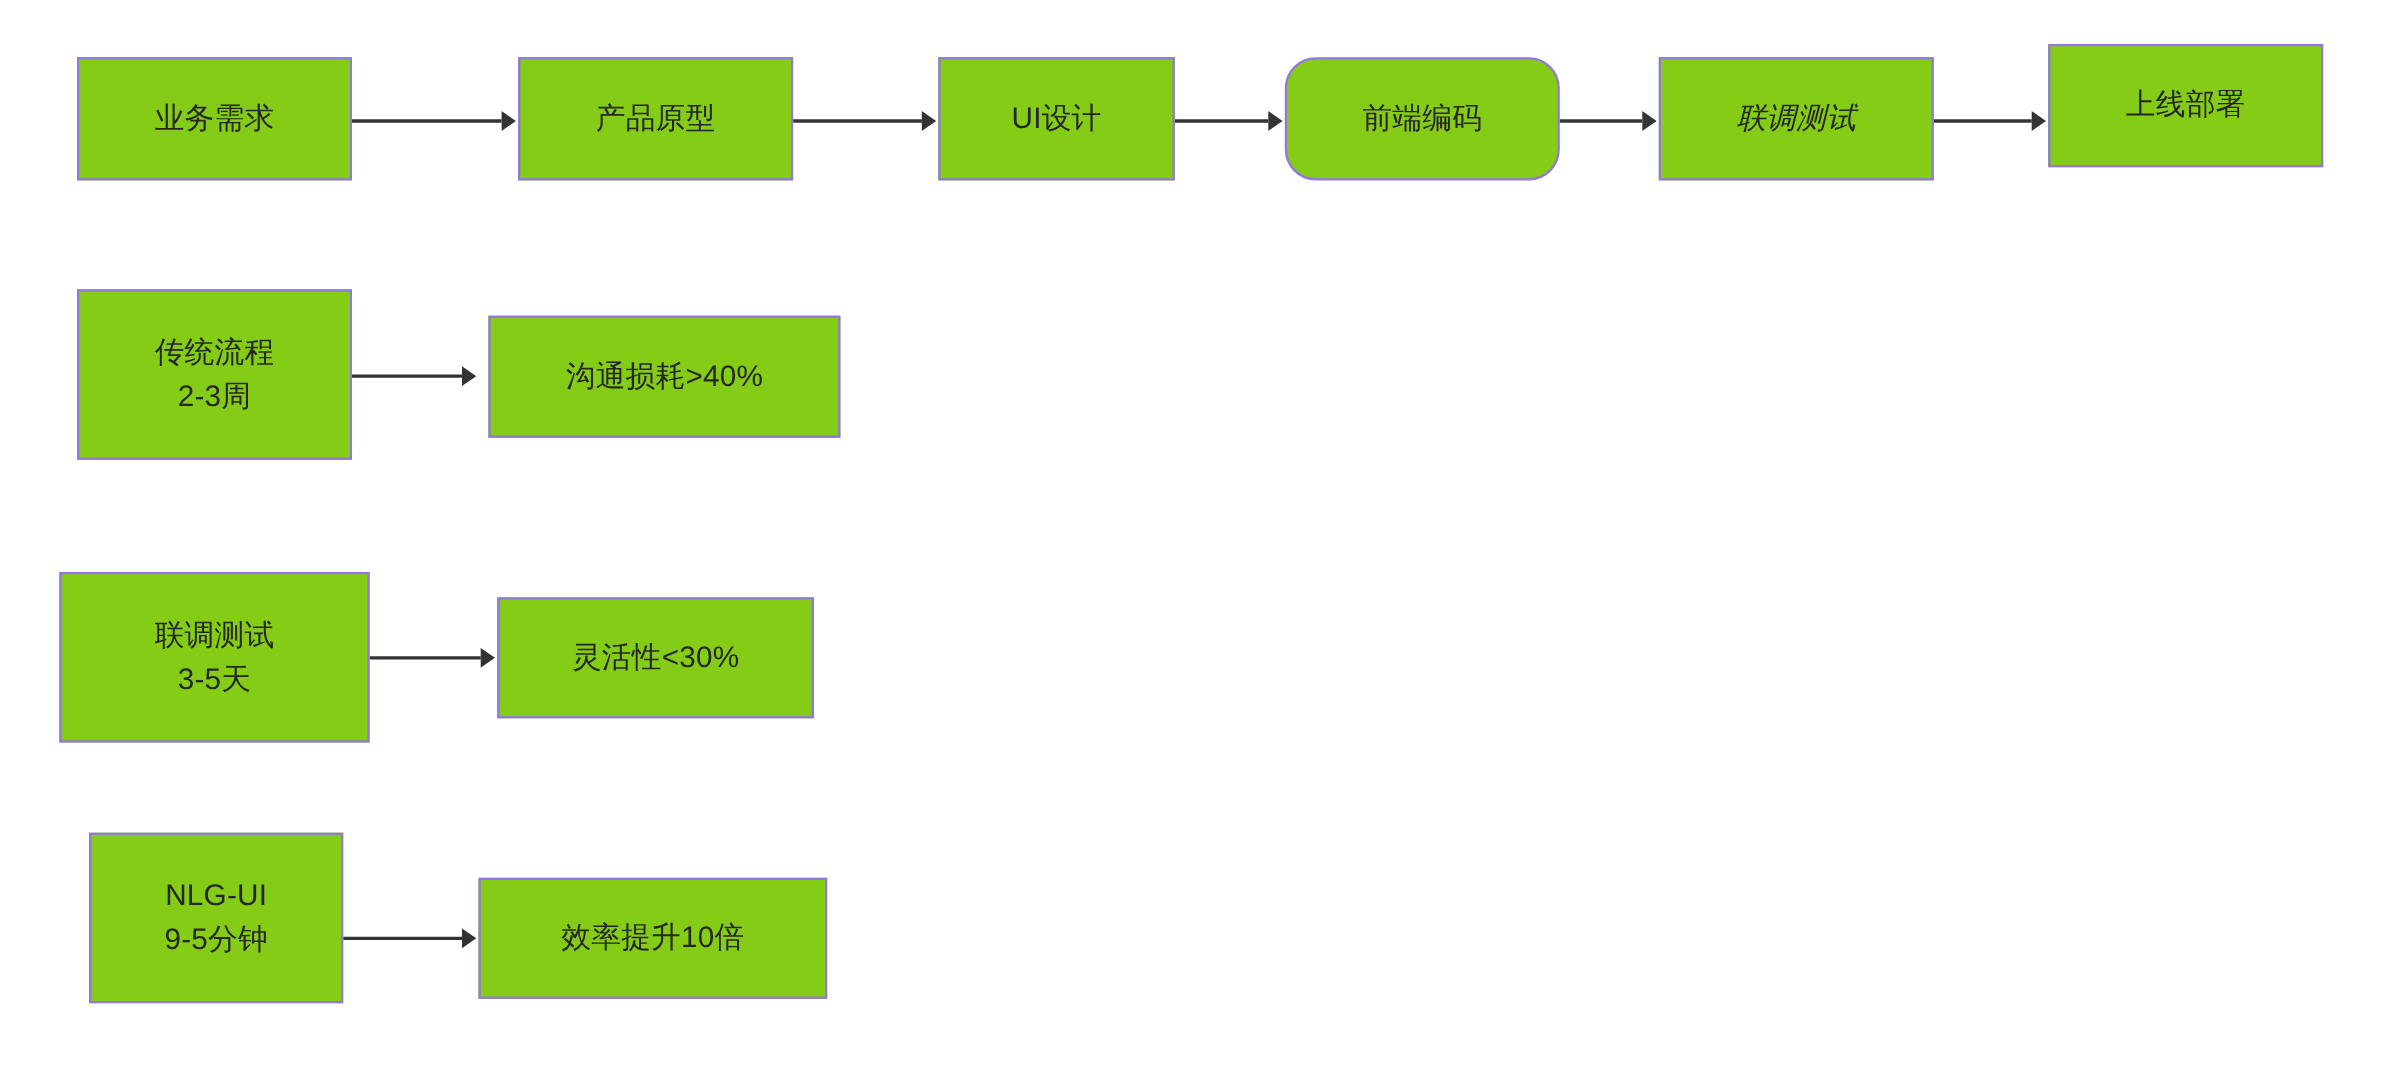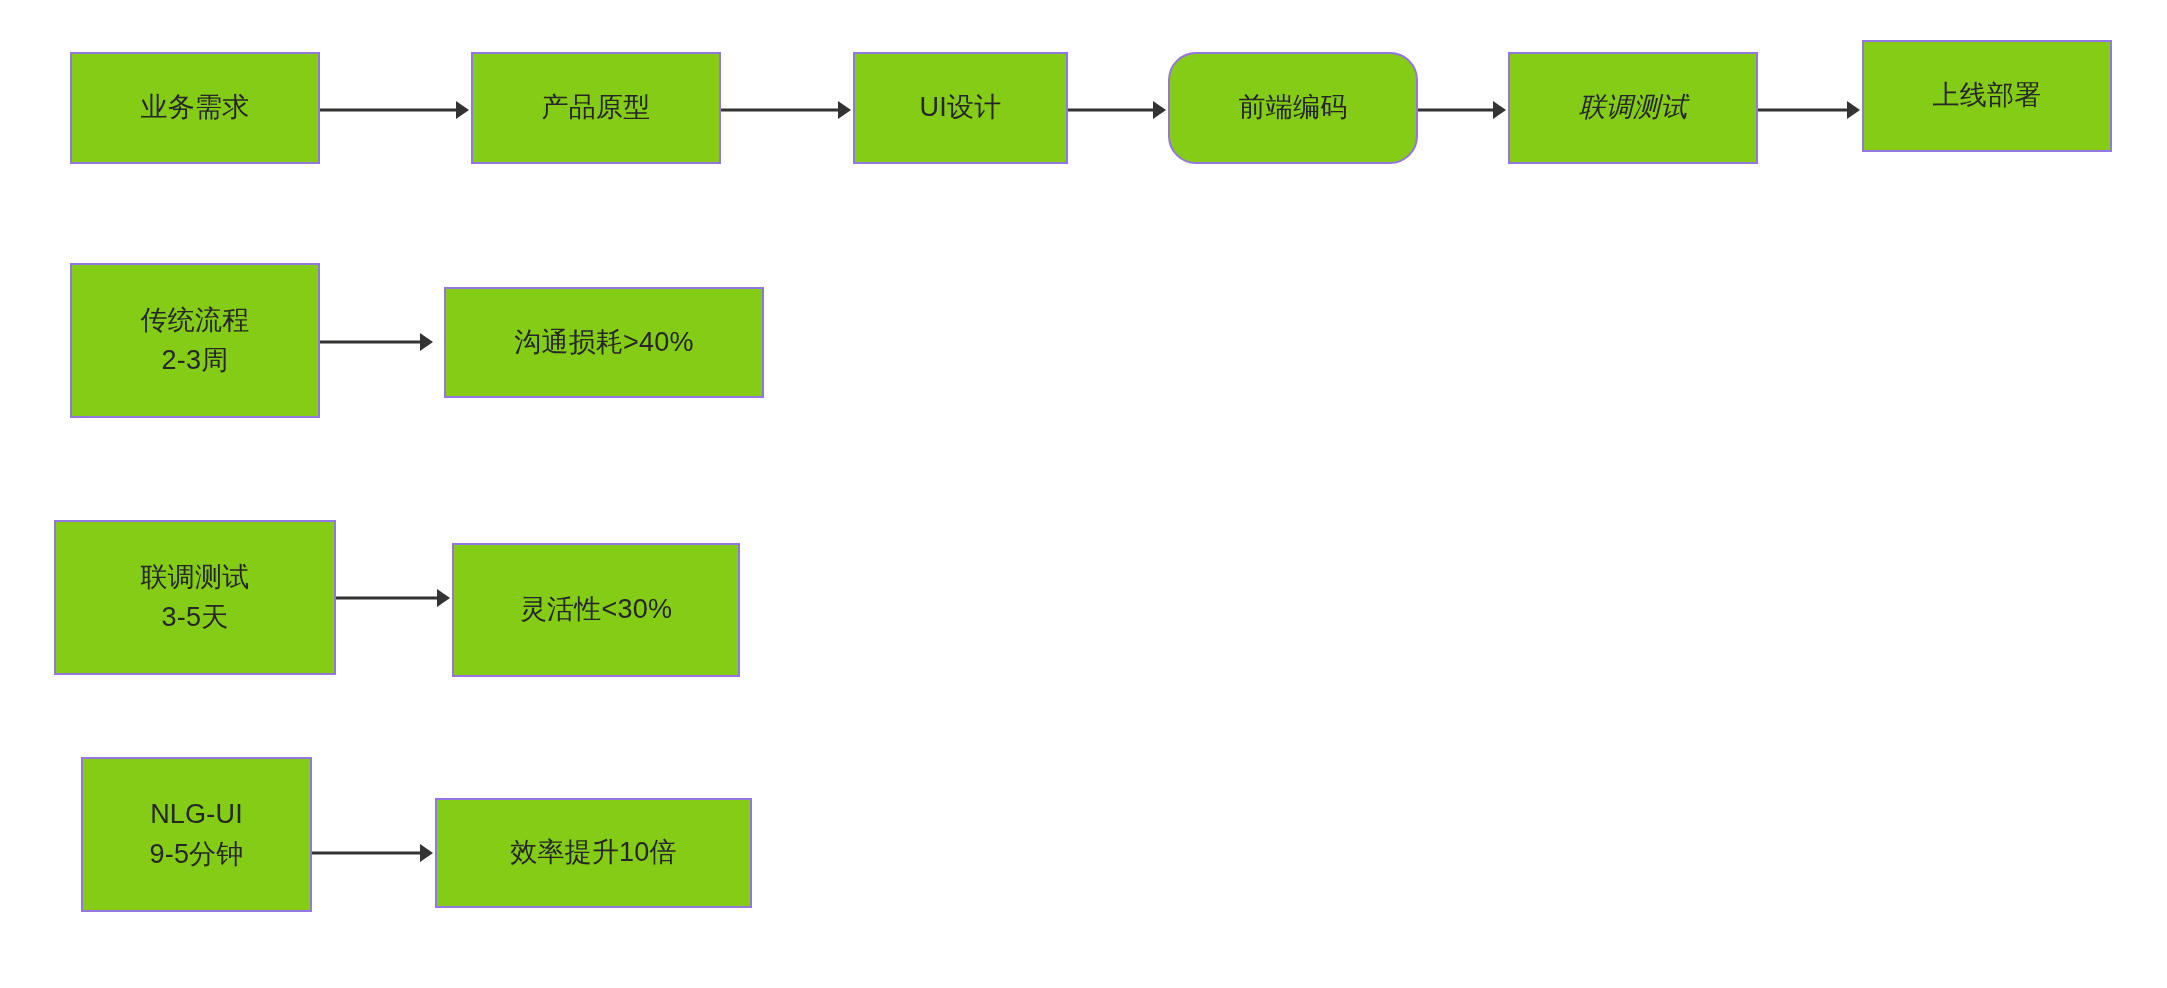--- a/index.html
+++ b/index.html
@@ -101,21 +101,21 @@
         <span>传统流程</span>
         <span class="line2">2-3周</span>
       </div>
       <div class="node" style="left: 444px; top: 287px; width: 320px; height: 111px;">
         <span>沟通损耗&gt;40%</span>
       </div>
       <div class="node" style="left: 54px; top: 520px; width: 282px; height: 155px;">
         <span>联调测试</span>
         <span class="line2">3-5天</span>
       </div>
-      <div class="node" style="left: 452px; top: 543px; width: 288px; height: 134px;">
+      <div class="node" style="left: 452px; top: 543px; width: 288px; height: 110px;">
         <span>灵活性&lt;30%</span>
       </div>
       <div class="node" style="left: 81px; top: 757px; width: 231px; height: 155px;">
         <span>NLG-UI</span>
         <span class="line2">9-5分钟</span>
       </div>
       <div class="node" style="left: 435px; top: 798px; width: 317px; height: 110px;">
         <span>效率提升10倍</span>
       </div>
     </div>

